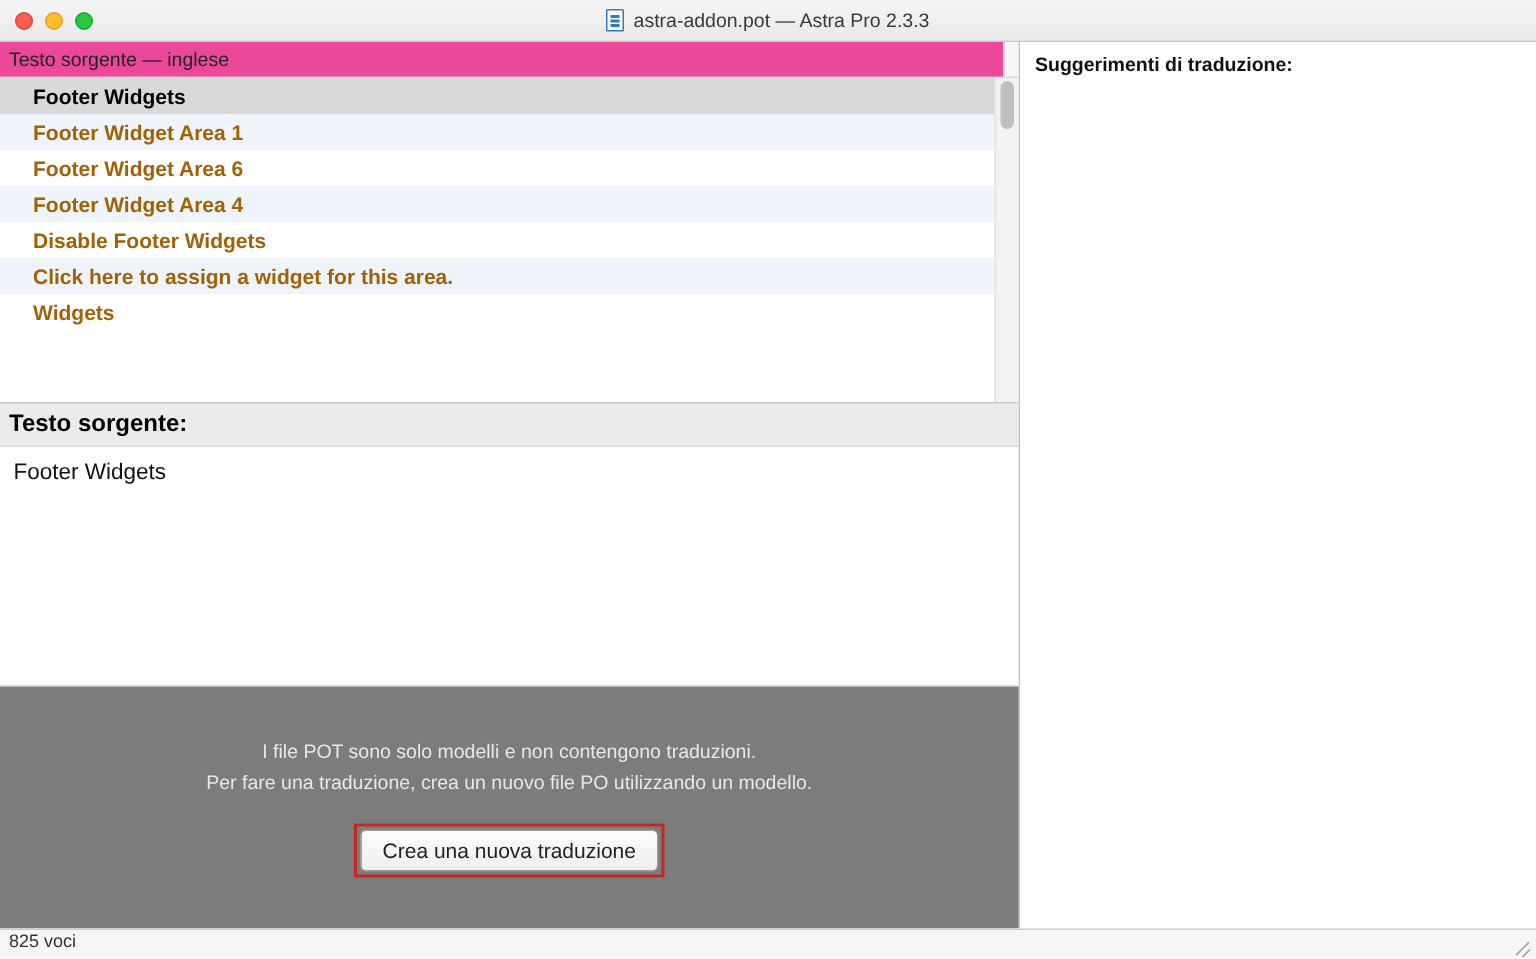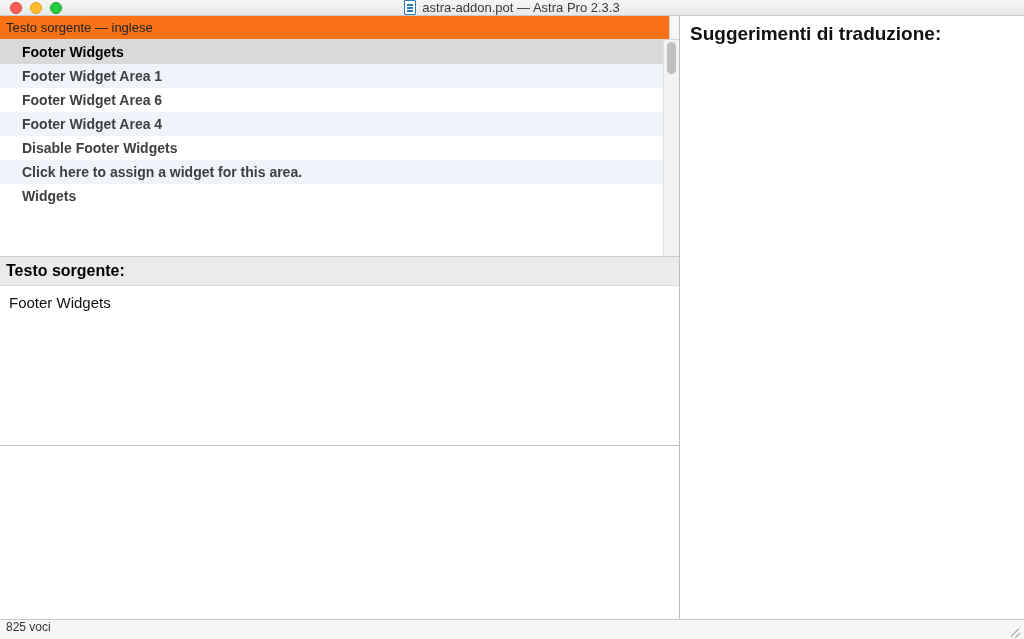--- a/index.html
+++ b/index.html
@@ -6,21 +6,21 @@
     body {
       font-family: -apple-system, BlinkMacSystemFont, "Helvetica Neue", Arial, sans-serif;
       background: #fff;
       width: 1024px;
       height: 639px;
       overflow: hidden;
       display: flex;
       flex-direction: column;
     }
     .titlebar {
-      height: 16px;
+      height: 28px;
       background: linear-gradient(#f6f6f6, #e8e8e8);
       border-bottom: 1px solid #c9c9c9;
       display: flex;
       align-items: center;
       position: relative;
       padding-left: 10px;
     }
     .traffic { display: flex; gap: 8px; }
     .traffic span {
       width: 12px; height: 12px; border-radius: 50%;
@@ -60,39 +60,39 @@
       border-right: 1px solid #bdbdbd;
       min-height: 0;
     }
     .list-wrap{
       display:flex;
     }
     .list-header {
       font-size: 13px;
       color: #222;
       padding: 4px 6px;
-      background: #f97316;
+      background: #ec4899;
       border-bottom: 1px solid #d8d8d8;
       flex:1;
     }
     .col-spacer{
       width:10px; border-left:1px solid #d8d8d8; border-bottom:1px solid #d8d8d8; background:#f7f7f7;
     }
     .list-body{
       display:flex;
       height: 216px;
     }
     .source-list {
       flex:1;
       overflow: hidden;
     }
     .source-list .row {
       font-size: 14px;
       padding: 4px 8px 4px 22px;
-      color: #404040;
+      color: #a16207;
       font-weight: 700;
       cursor: default;
     }
     .source-list .row.alt { background: #eef4f9; }
     .source-list .row.selected {
       background: #d9d9d9;
       color: #000;
       font-weight: 700;
     }
     .scroll-track{
@@ -146,21 +146,21 @@
       color: #232323;
       font-family: inherit;
       cursor: pointer;
     }
     .right {
       flex: 1;
       background: #fff;
       padding: 7px 10px;
     }
     .right-heading {
-      font-size: 19px;
+      font-size: 13px;
       font-weight: 700;
       color: #111;
     }
     .statusbar {
       height: 20px;
       border-top: 1px solid #c9c9c9;
       background: #f6f6f6;
       font-size: 12px;
       color: #333;
       display: flex;
@@ -208,20 +208,27 @@
         <div class="row">Widgets</div>
       </div>
       <div class="scroll-track">
         <div class="scroll-thumb"></div>
       </div>
     </div>
 
     <div class="source-label">Testo sorgente:</div>
     <div class="source-text">Footer Widgets</div>
 
+    <div class="pot-banner">
+      <div>I file POT sono solo modelli e non contengono traduzioni.</div>
+      <div>Per fare una traduzione, crea un nuovo file PO utilizzando un modello.</div>
+      <div class="pot-btn-frame">
+        <button class="pot-btn">Crea una nuova traduzione</button>
+      </div>
+    </div>
   </div>
 
   <div class="right">
     <div class="right-heading">Suggerimenti di traduzione:</div>
   </div>
 </div>
 
 <div class="statusbar">
   <span>825 voci</span>
   <span class="resize-grip"></span>

